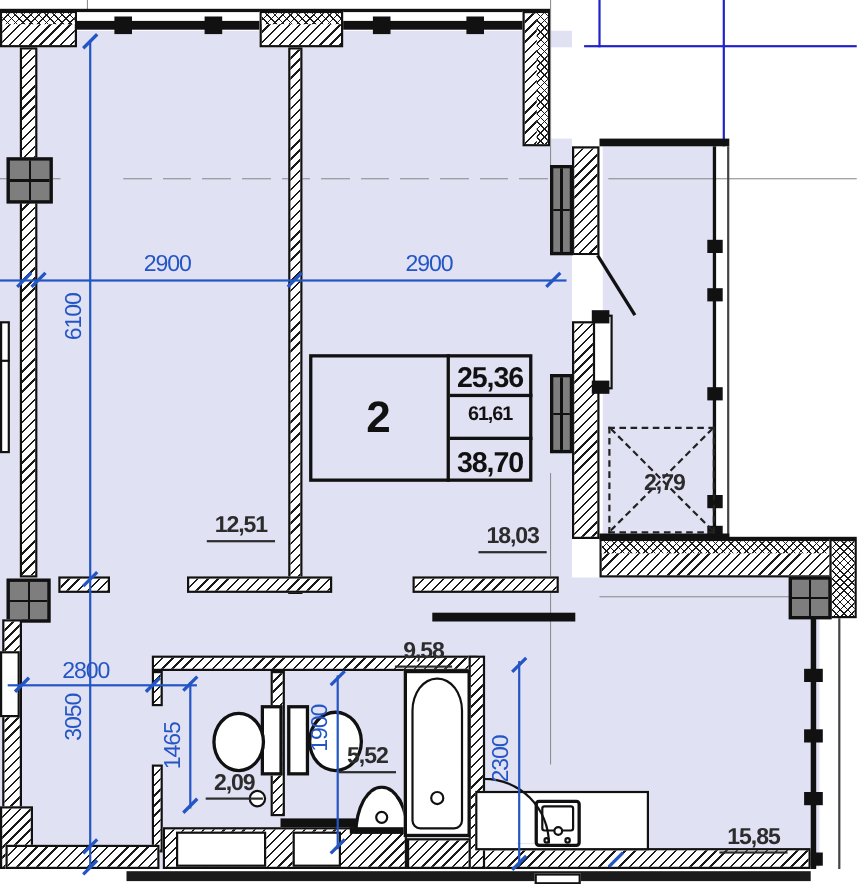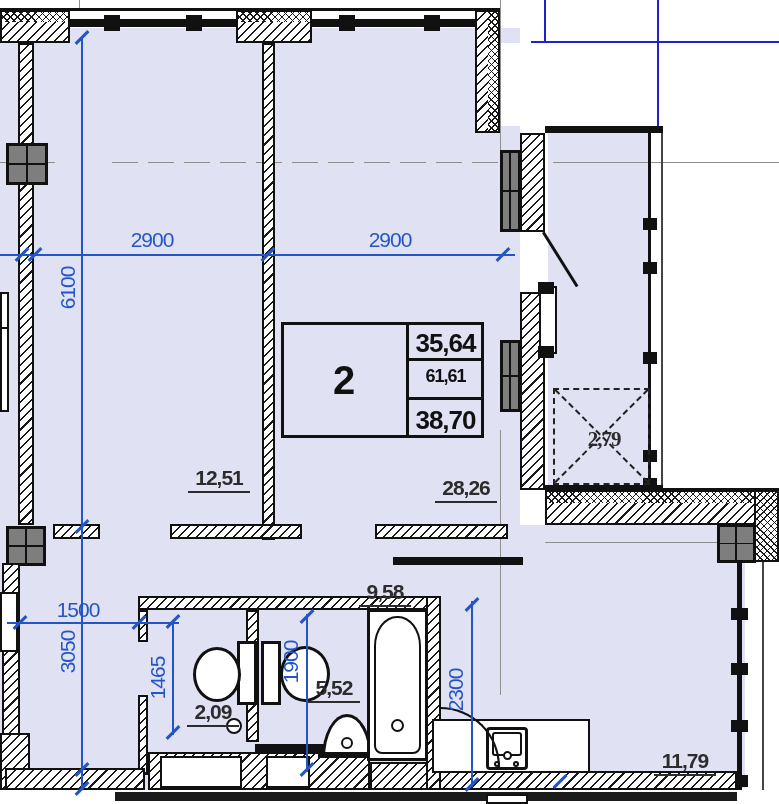--- a/index.html
+++ b/index.html
@@ -150,31 +150,31 @@
   <div class="abs circle" style="left:503px;top:751px;width:9px;height:9px;"></div>
   <div class="abs circle" style="left:494px;top:761px;width:6px;height:6px;"></div>
   <div class="abs circle" style="left:513px;top:761px;width:6px;height:6px;"></div>
   <div class="abs" style="left:440px;top:707px;width:60px;height:60px;border-top:2.5px solid #111;border-right:2.5px solid #111;border-top-right-radius:100% 100%;"></div>
 
   <div class="abs" style="left:281px;top:322px;width:203px;height:116px;border:3px solid #111;"></div>
   <div class="abs blk" style="left:406px;top:322px;width:3px;height:116px;"></div>
   <div class="abs blk" style="left:409px;top:358px;width:75px;height:3px;"></div>
   <div class="abs blk" style="left:409px;top:397px;width:75px;height:3px;"></div>
   <div class="abs tbl-num" style="left:294px;top:358px;width:100px;font-size:40px;">2</div>
-  <div class="abs tbl-num" style="left:409px;top:328px;width:73px;font-size:26px;letter-spacing:-1px;">35,64</div>
+  <div class="abs tbl-num" style="left:409px;top:328px;width:73px;font-size:26px;letter-spacing:-1px;">25,36</div>
   <div class="abs tbl-num" style="left:409px;top:366px;width:73px;font-size:18px;letter-spacing:-1px;">61,61</div>
   <div class="abs tbl-num" style="left:409px;top:405px;width:73px;font-size:26px;letter-spacing:-1px;">38,70</div>
 
   <div class="abs arealabel" style="left:188px;top:466px;width:62px;">12,51</div>
-  <div class="abs arealabel" style="left:435px;top:476px;width:62px;">28,26</div>
+  <div class="abs arealabel" style="left:435px;top:476px;width:62px;">18,03</div>
   <div class="abs arealabel" style="left:359px;top:580px;width:52px;">9,58</div>
   <div class="abs arealabel" style="left:308px;top:676px;width:52px;">5,52</div>
   <div class="abs arealabel" style="left:187px;top:700px;width:52px;">2,09</div>
-  <div class="abs arealabel" style="left:654px;top:749px;width:62px;">11,79</div>
-  <div class="abs arealabel" style="left:578px;top:427px;width:52px;border-bottom:none;font-family:Liberation Serif, serif;">2,79</div>
+  <div class="abs arealabel" style="left:654px;top:749px;width:62px;">15,85</div>
+  <div class="abs arealabel" style="left:578px;top:427px;width:52px;border-bottom:none;">2,79</div>
 
   <div class="abs dim" style="left:0;top:254px;width:515px;height:2px;"></div>
   <div class="abs dim" style="left:81px;top:38px;width:2px;height:752px;"></div>
   <div class="abs dim" style="left:7px;top:622px;width:172px;height:2px;"></div>
   <div class="abs dim" style="left:172px;top:620px;width:2px;height:115px;"></div>
   <div class="abs dim" style="left:306px;top:614px;width:2px;height:158px;"></div>
   <div class="abs dim" style="left:471px;top:601px;width:2px;height:186px;"></div>
 
   <div class="abs tick" style="left:13px;top:253px;"></div>
   <div class="abs tick" style="left:26px;top:253px;"></div>
@@ -191,18 +191,18 @@
   <div class="abs tick" style="left:298px;top:615px;"></div>
   <div class="abs tick" style="left:298px;top:768px;"></div>
   <div class="abs tick" style="left:463px;top:603px;"></div>
   <div class="abs tick" style="left:463px;top:783px;"></div>
   <div class="abs tick" style="left:551px;top:780px;"></div>
 
   <div class="abs dimlabel" style="left:102px;top:228px;width:100px;">2900</div>
   <div class="abs dimlabel" style="left:340px;top:228px;width:100px;">2900</div>
   <div class="abs dimlabel vrot" style="left:13px;top:276px;width:110px;height:24px;">6100</div>
   <div class="abs dimlabel vrot" style="left:13px;top:640px;width:110px;height:24px;">3050</div>
-  <div class="abs dimlabel" style="left:28px;top:598px;width:100px;">1500</div>
+  <div class="abs dimlabel" style="left:28px;top:598px;width:100px;">2800</div>
   <div class="abs dimlabel vrot" style="left:108px;top:666px;width:100px;height:24px;">1465</div>
   <div class="abs dimlabel vrot" style="left:241px;top:650px;width:100px;height:24px;">1900</div>
   <div class="abs dimlabel vrot" style="left:406px;top:678px;width:100px;height:24px;">2300</div>
 
 </div>
 
 </body></html>

